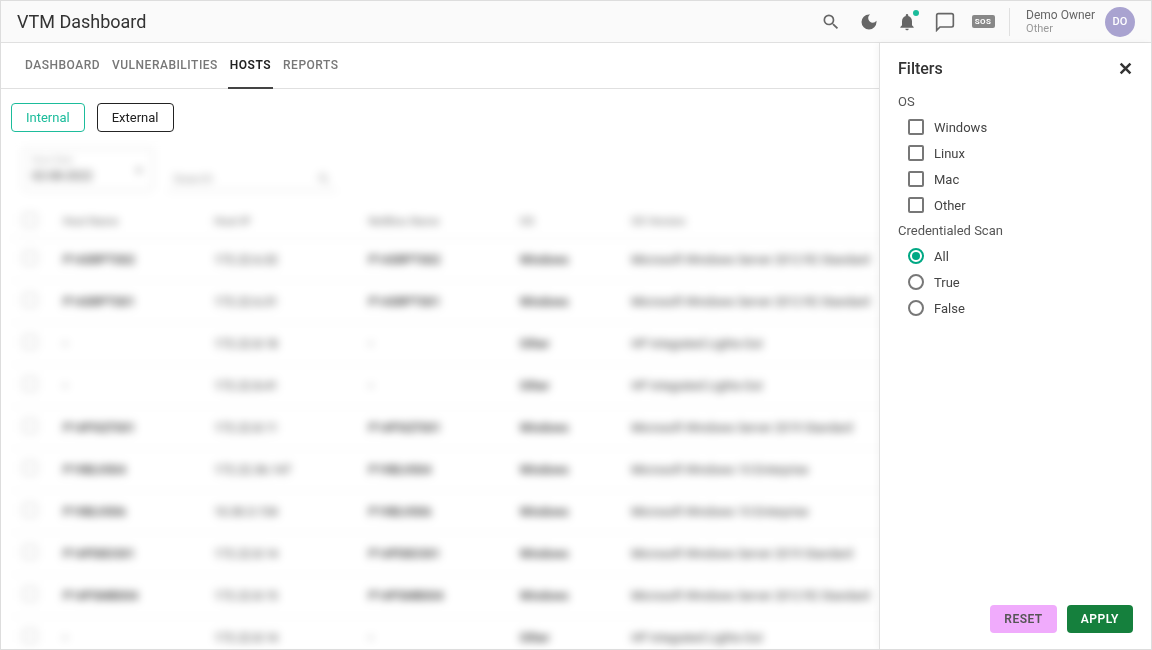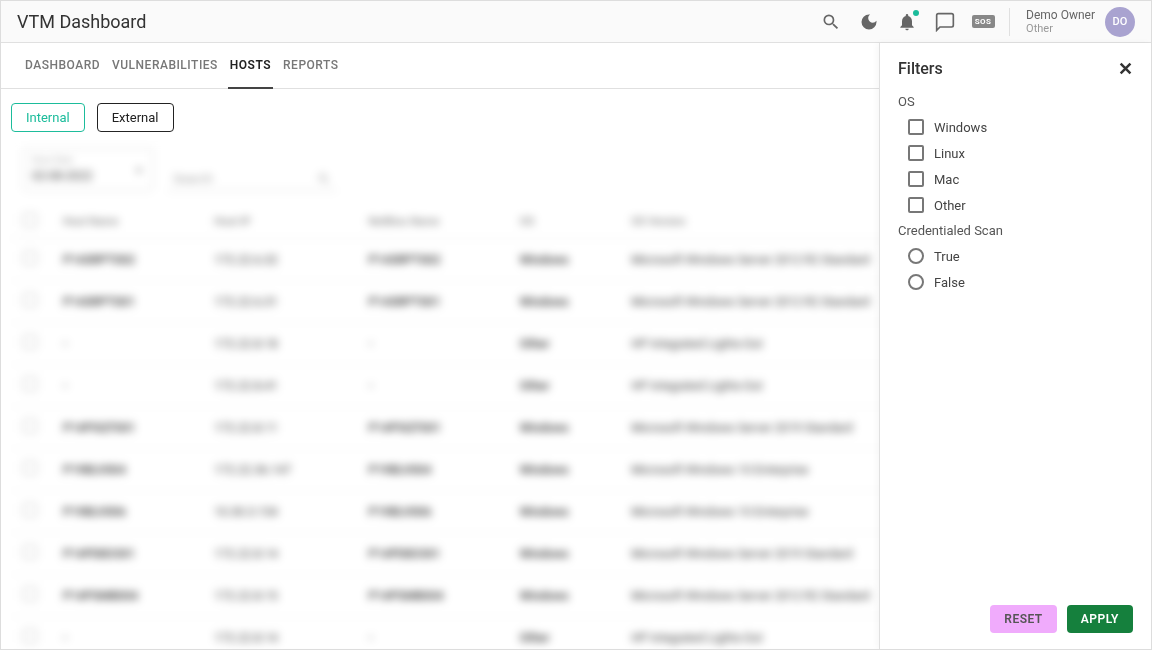--- a/index.html
+++ b/index.html
@@ -268,20 +268,24 @@
           <span>Mac</span>
         </div>
         <div class="opt">
           <span class="checkbox"></span>
           <span>Other</span>
         </div>
       </div>
     <div class="section-label" style="margin-top:4px">Credentialed Scan</div>
     <div class="opts" id="cred-opts">
         <div class="opt">
+          <span class="radio checked"></span>
+          <span>All</span>
+        </div>
+        <div class="opt">
           <span class="radio"></span>
           <span>True</span>
         </div>
         <div class="opt">
           <span class="radio"></span>
           <span>False</span>
         </div>
       </div>
   </div>
   <div class="filters-foot">

